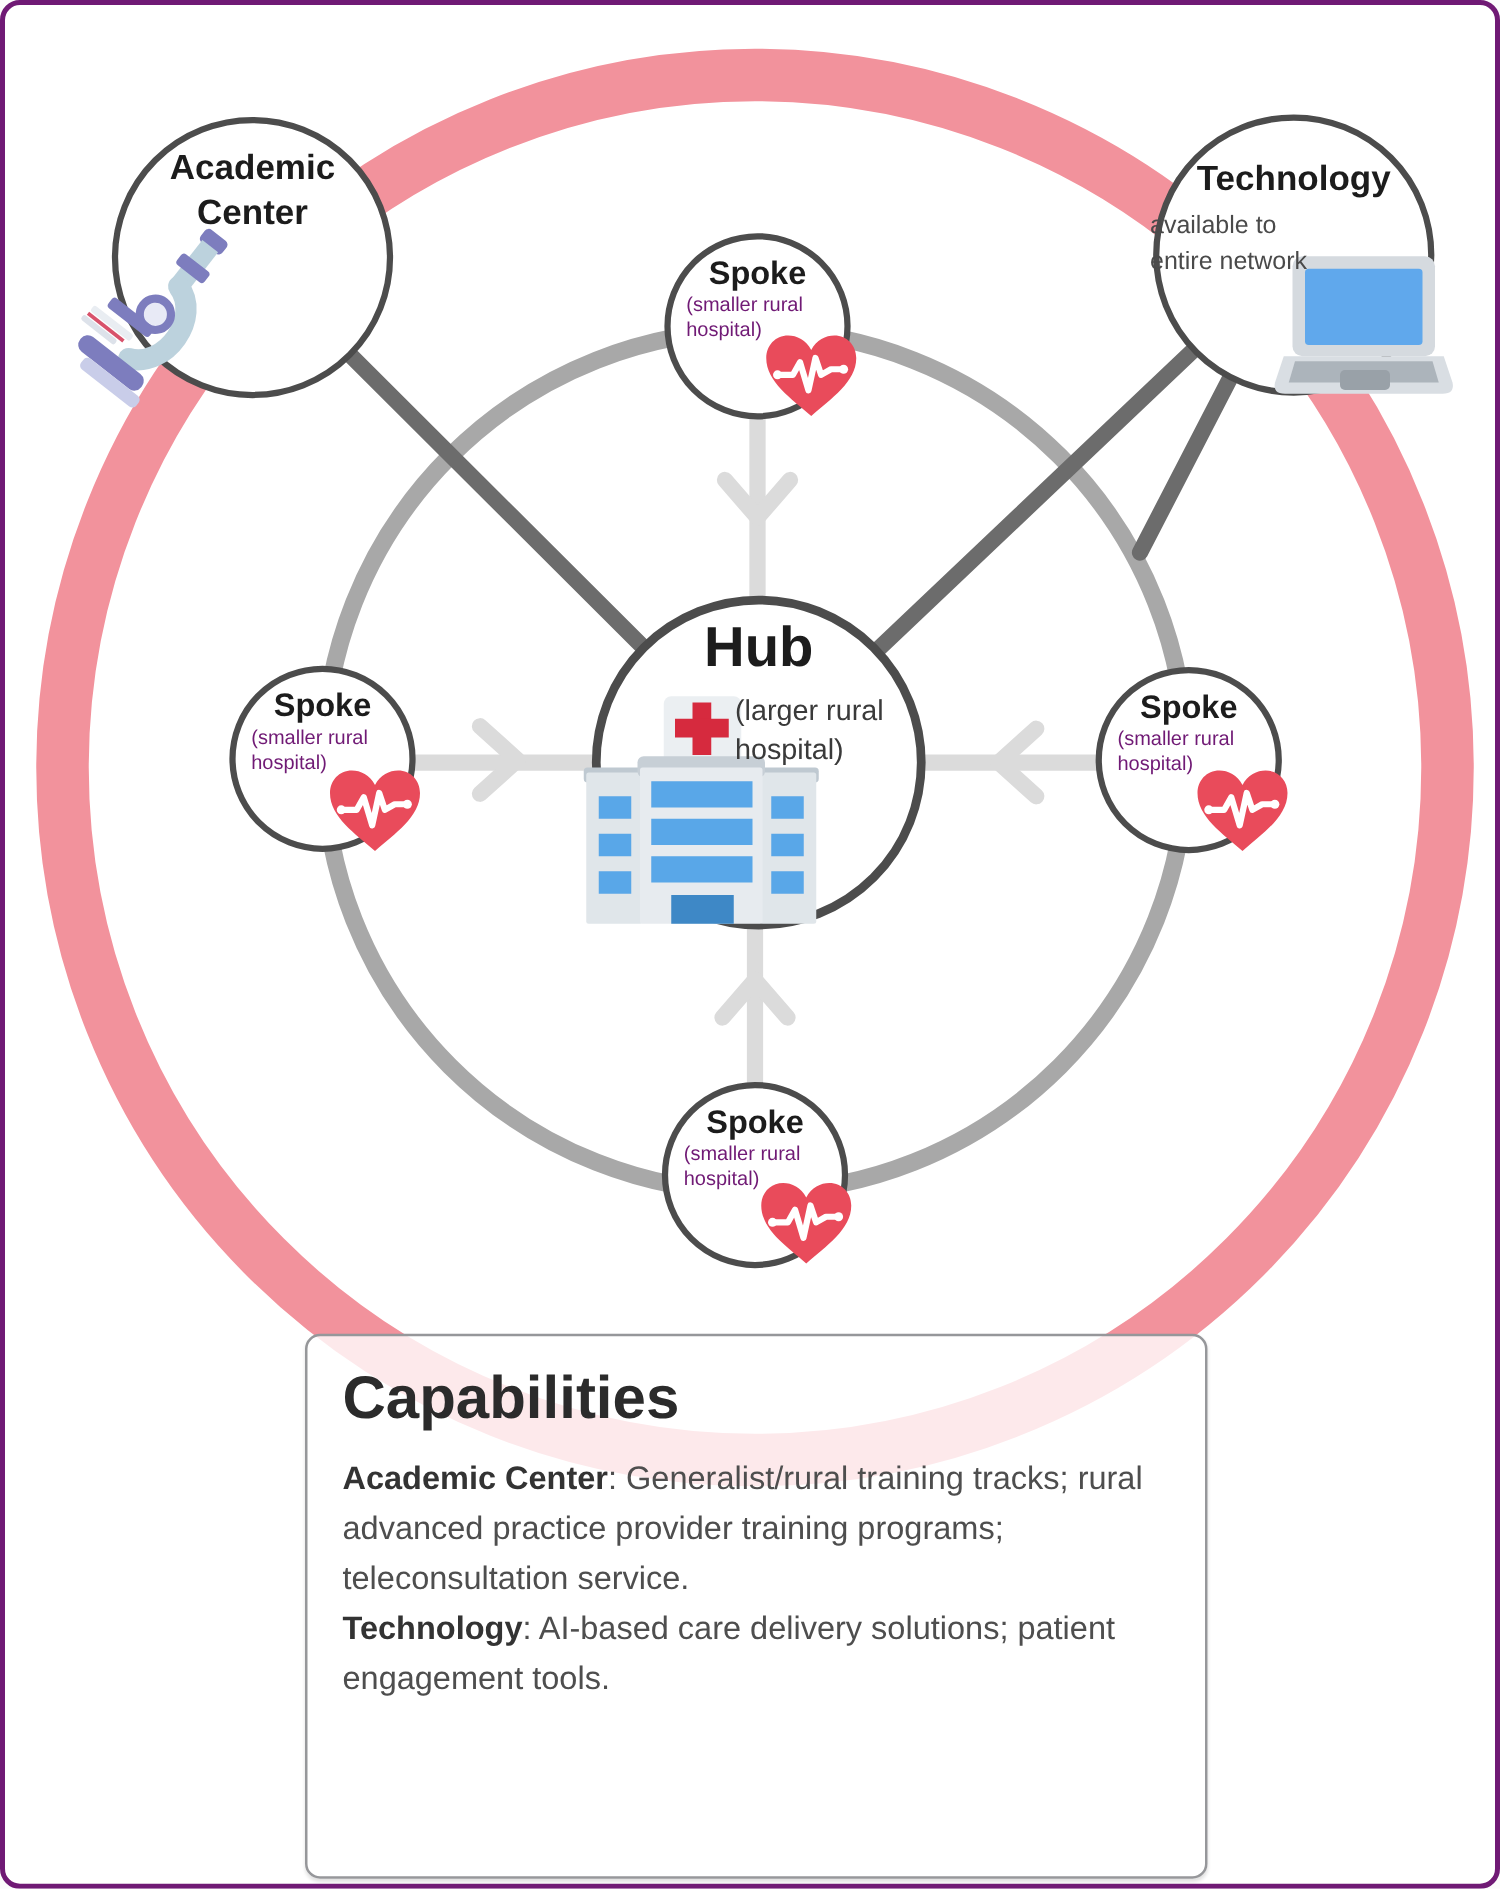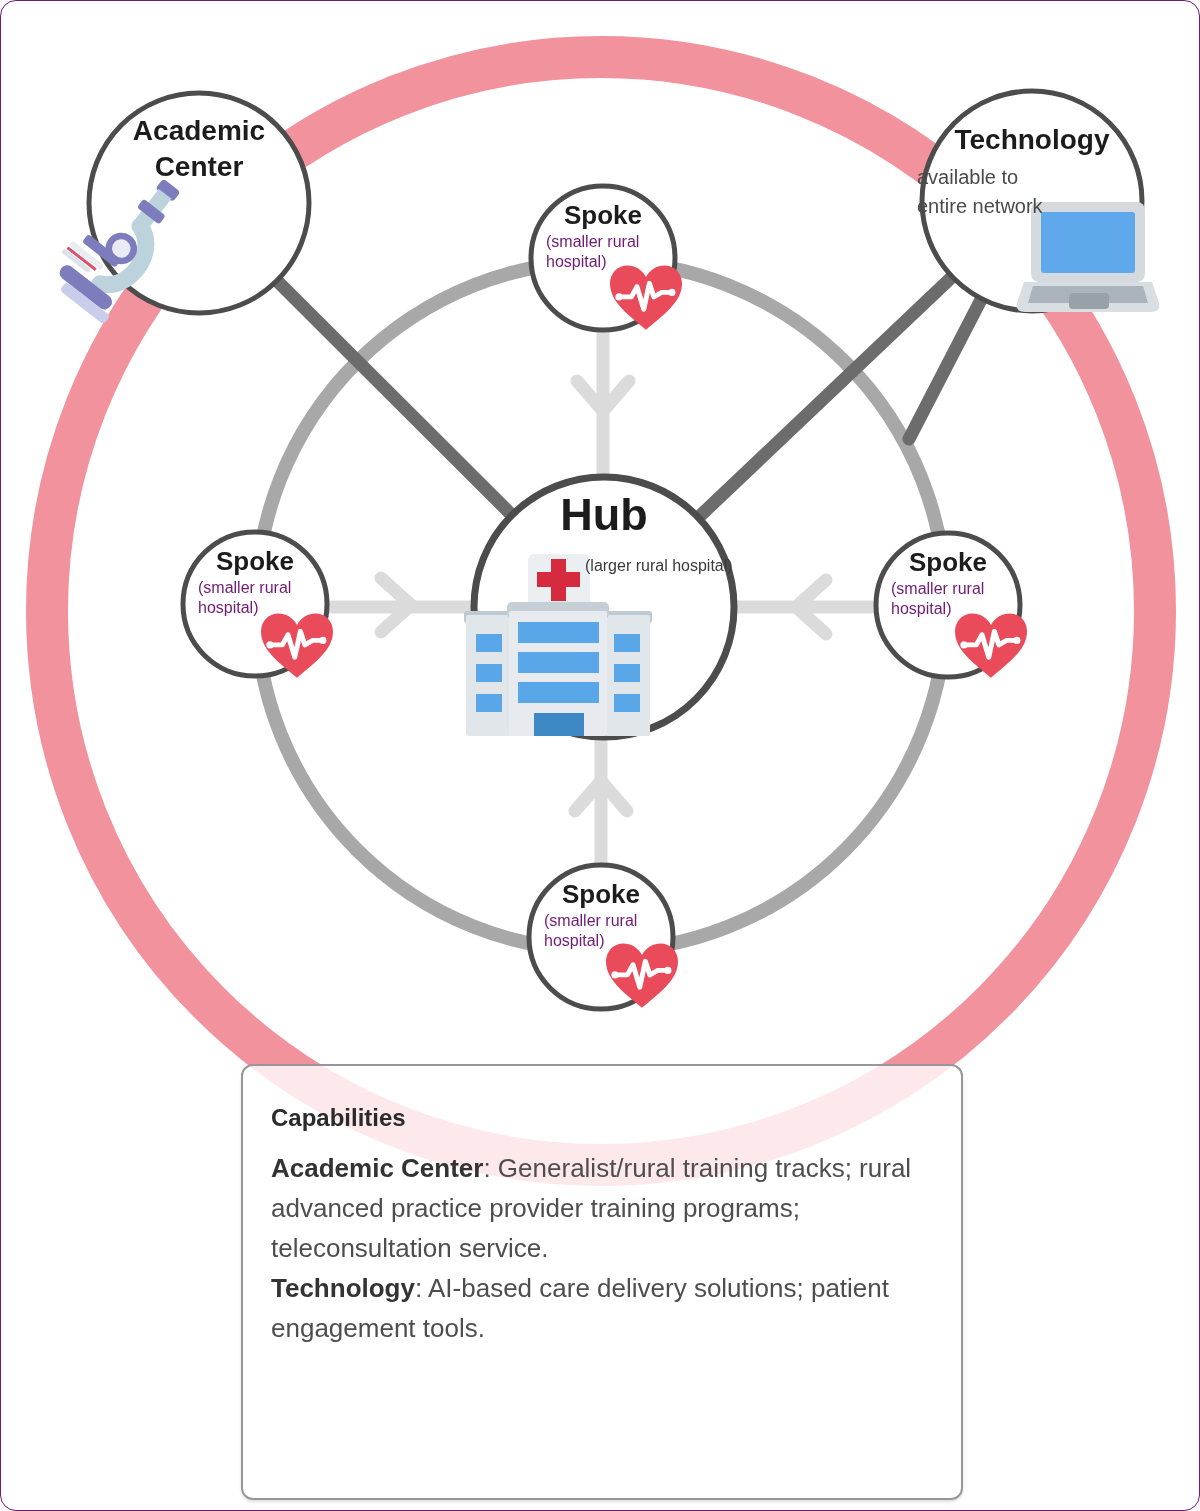--- a/index.html
+++ b/index.html
@@ -1,55 +1,55 @@
 <!DOCTYPE html>
 <html style="--outer-ring: #F2929C; --network-ring: #A8A8A8; --connector: #6C6C6C; --arrow: #DBDBDB; --circle-border: #4C4C4C; --heart-red: #E94B5B; --cross-red: #D62A3E; --window-blue: #59A7E8; --screen-blue: #60A8EC;"><head>
 <meta charset="utf-8">
 <style>
   * { margin:0; padding:0; box-sizing:border-box; }
   html,body { background:#fbfbfb; font-family:"Liberation Sans", sans-serif; }
   .card { position:relative; width:1200px; height:1511px; background:#ffffff;
-          border:1px solid #701a75; border-radius:16px; overflow:hidden; }
+          border:4px solid #701a75; border-radius:16px; overflow:hidden; }
   .diagram-svg { position:absolute; left:0; top:0; }
 
   
   .ring-outer   { fill:none; stroke:var(--outer-ring,#F2929C); stroke-width:42; }
   .ring-network { fill:none; stroke:var(--network-ring,#A8A8A8); stroke-width:14; }
   .arrow        { stroke:var(--arrow,#DBDBDB); stroke-width:13; fill:none; stroke-linecap:round; stroke-linejoin:round; }
   .connector    { stroke:var(--connector,#6C6C6C); stroke-width:13; fill:none; stroke-linecap:round; }
   .node-circle  { fill:#ffffff; stroke:var(--circle-border,#4C4C4C); }
   .heart-fill   { fill:var(--heart-red,#E94B5B); }
   .ekg          { stroke:#ffffff; stroke-width:2.2; fill:none; stroke-linecap:round; stroke-linejoin:round; }
   .cross-fill   { fill:var(--cross-red,#D62A3E); }
   .win-blue     { fill:var(--window-blue,#59A7E8); }
 
   
   .node-title { position:absolute; text-align:center; font-weight:700; color:#1c1c1c; }
   .node-sub   { position:absolute; text-align:left; color:#434343; }
   #ac-title   { left:98px;  top:112px; width:200px; font-size:28px; line-height:36px; }
   #tech-title { left:925px; top:123px; width:212px; font-size:28px; }
   #tech-sub   { left:916px; top:162px; width:148px; font-size:20px; line-height:29px; color:#4a4a4a; }
   #hub-title  { left:503px; top:488px; width:200px; font-size:45px; }
-  #hub-sub    { left:584px; top:549px; width:148px; font-size:16px; line-height:31px; color:#3a3a3a; }
+  #hub-sub    { left:584px; top:549px; width:148px; font-size:23px; line-height:31px; color:#3a3a3a; }
   .spoke-title{ width:140px; font-size:26px; }
   .spoke-sub  { width:114px; font-size:16px; line-height:20px; color:#701a75; }
   #spoke-top-title    { left:532px; top:199px; }
   #spoke-top-sub      { left:545px; top:231px; }
   #spoke-left-title   { left:184px; top:545px; }
   #spoke-left-sub     { left:197px; top:577px; }
   #spoke-right-title  { left:877px; top:546px; }
   #spoke-right-sub    { left:890px; top:578px; }
   #spoke-bottom-title { left:530px; top:878px; }
   #spoke-bottom-sub   { left:543px; top:910px; }
 
   
   #cap-box { position:absolute; left:240px; top:1063px; width:722px; height:436px;
              background:rgba(255,255,255,0.8); border:2px solid #96979a; border-radius:12px;
              padding:18px 28px; box-shadow:0 2px 3px rgba(0,0,0,0.12); }
-  #cap-title { font-size:24px; font-weight:700; color:#2b2b2b; margin:20px 0 16px 0; }
+  #cap-title { font-size:48px; font-weight:700; color:#2b2b2b; margin:4px 0 16px 0; }
   .cap-item  { font-size:26px; line-height:40px; color:#4e4e4e; }
   .cap-item b { color:#333333; }
 </style>
 </head>
 <body>
 
 <div class="card">
 
   <svg class="diagram-svg" width="1200" height="1511" viewBox="0 0 1200 1511">
     <defs>

